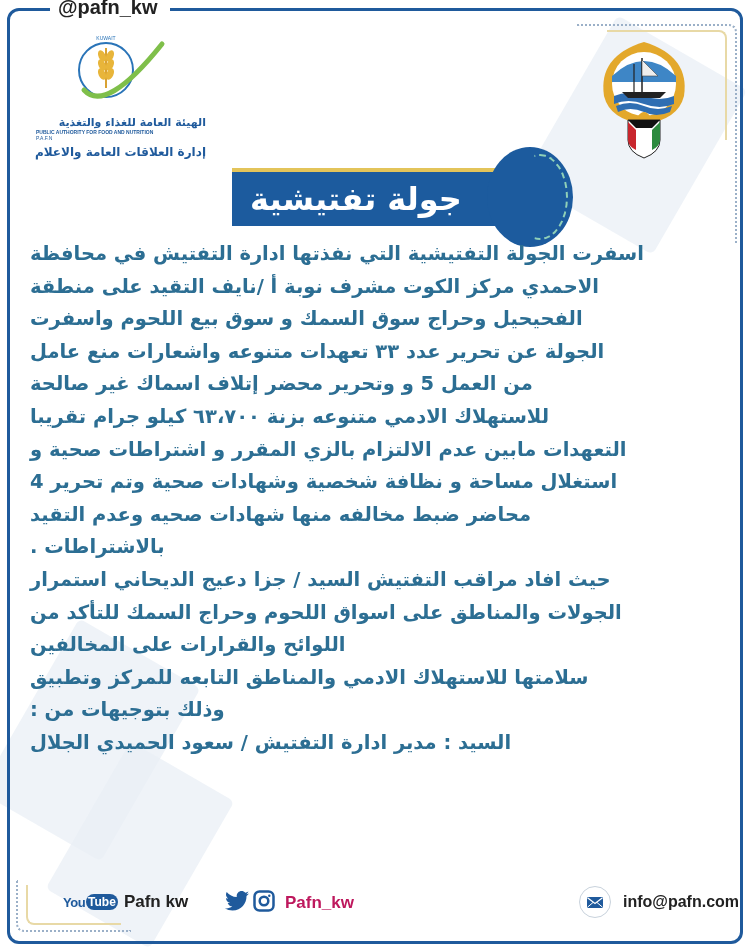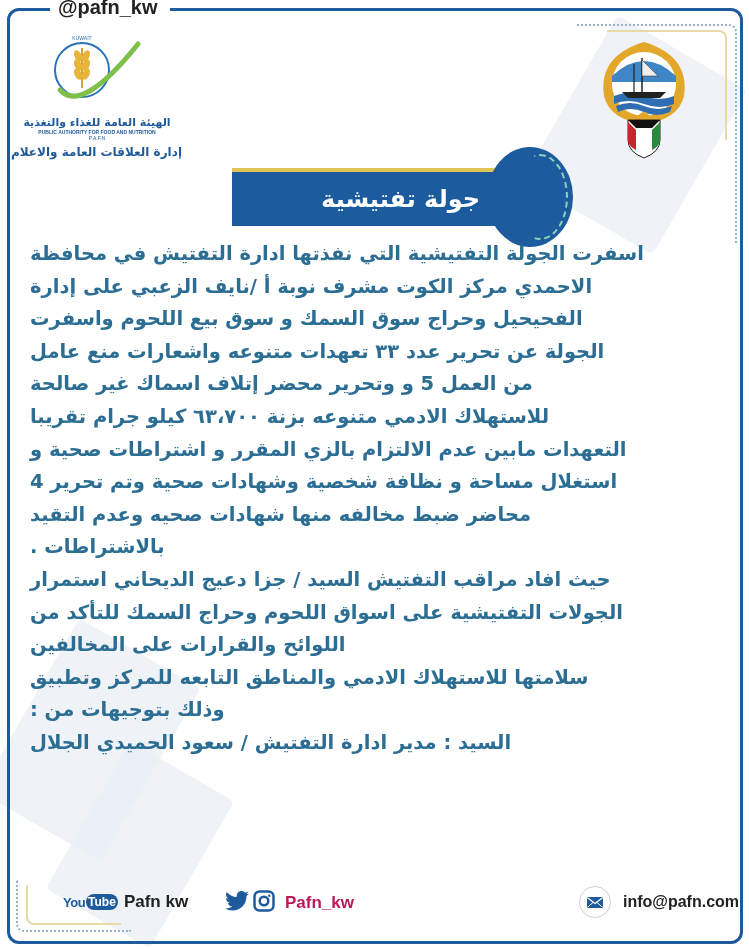--- a/index.html
+++ b/index.html
@@ -34,41 +34,41 @@
     .dotted-left-bottom {
       position: absolute; left: 16px; top: 880px; width: 115px; height: 52px;
       border-left: 2px dotted #9bb0c8; border-bottom: 2px dotted #9bb0c8; border-radius: 0 0 0 8px;
     }
     .gold-left-bottom {
       position: absolute; left: 26px; top: 885px; width: 95px; height: 40px;
       border-left: 2px solid #e8d9a6; border-bottom: 2px solid #e8d9a6; border-radius: 0 0 0 8px;
     }
 
     
-    .pafn-logo { position: absolute; left: 12px; top: 32px; width: 170px; height: 132px; text-align: center; }
+    .pafn-logo { position: absolute; left: 36px; top: 32px; width: 170px; height: 132px; }
     .pafn-emblem { position: relative; margin: 0 auto; width: 110px; height: 80px; }
     .pafn-arabic { font-family: "DejaVu Sans", sans-serif; font-weight: bold; font-size: 11px; color: #1f5a9c; direction: rtl; margin-top: 4px; }
     .pafn-en { font-family: "Liberation Sans", sans-serif; font-size: 5px; font-weight: bold; color: #1f5a9c; }
     .pafn-abbr { font-family: "Liberation Sans", sans-serif; font-size: 5px; color: #1f5a9c; }
     .pafn-dept { font-family: "DejaVu Sans", sans-serif; font-weight: bold; font-size: 12px; color: #1f5a9c; direction: rtl; margin-top: 4px; white-space: nowrap; }
 
     .kuwait-emblem { position: absolute; left: 598px; top: 36px; width: 92px; height: 124px; }
 
     
     .banner-gold { position: absolute; left: 232px; top: 168px; width: 300px; height: 4px; background: #e3c45a; }
     .banner { position: absolute; left: 232px; top: 172px; width: 290px; height: 54px; background: #1c5b9e; }
     .banner-circle { position: absolute; left: 487px; top: 147px; width: 86px; height: 100px; border-radius: 50%; background: #1c5b9e; }
     .banner-circle-dash {
       position: absolute; left: 512px; top: 154px; width: 56px; height: 86px; border-radius: 50%;
       border: 2px dashed #8fd0b8; border-left-color: transparent; border-bottom-color: #8fd0b8;
       clip-path: inset(0 0 0 40%);
     }
     .banner-title {
       position: absolute; left: 250px; top: 176px; width: 230px; height: 46px;
-      color: #fff; font-weight: bold; font-size: 24px; direction: rtl; text-align: right; line-height: 46px;
+      color: #fff; font-weight: bold; font-size: 32px; direction: rtl; text-align: left; line-height: 46px;
     }
 
     
     .content {
       position: absolute; left: 30px; top: 238px; width: 690px;
       direction: rtl; text-align: left;
       font-family: "DejaVu Sans", sans-serif; font-weight: bold; font-size: 19.5px; color: #2c6e93;
       line-height: 32.6px;
     }
     .content .line { white-space: nowrap; }
@@ -144,31 +144,31 @@
 </div>
 
 <div class="banner-gold"></div>
 <div class="banner"></div>
 <div class="banner-circle"></div>
 <div class="banner-circle-dash"></div>
 <div class="banner-title">جولة تفتيشية</div>
 
 <div class="content">
   <div class="line">اسفرت الجولة التفتيشية التي نفذتها ادارة التفتيش في محافظة</div>
-  <div class="line">الاحمدي مركز الكوت مشرف نوبة أ /نايف الزعبي على إدارة</div>
+  <div class="line">الاحمدي مركز الكوت مشرف نوبة أ /نايف التقيد على منطقة</div>
   <div class="line">الفحيحيل وحراج سوق السمك و سوق بيع اللحوم واسفرت</div>
   <div class="line">الجولة عن تحرير عدد ٣٣ تعهدات متنوعه واشعارات منع عامل</div>
   <div class="line">من العمل 5 و وتحرير محضر إتلاف اسماك غير صالحة</div>
   <div class="line">للاستهلاك الادمي متنوعه بزنة ٦٣،٧٠٠ كيلو جرام تقريبا</div>
   <div class="line">التعهدات مابين عدم الالتزام بالزي المقرر و اشتراطات صحية و</div>
   <div class="line">استغلال مساحة و نظافة شخصية وشهادات صحية وتم تحرير 4</div>
   <div class="line">محاضر ضبط مخالفه منها شهادات صحيه وعدم التقيد</div>
   <div class="line">بالاشتراطات .</div>
   <div class="line">حيث افاد مراقب التفتيش السيد / جزا دعيج الديحاني استمرار</div>
-  <div class="line">الجولات التفتيشية على اسواق اللحوم وحراج السمك  للتأكد من</div>
+  <div class="line">الجولات والمناطق على اسواق اللحوم وحراج السمك  للتأكد من</div>
   <div class="line">اللوائح والقرارات على المخالفين</div>
   <div class="line">سلامتها للاستهلاك الادمي والمناطق التابعه للمركز  وتطبيق</div>
   <div class="line">وذلك بتوجيهات من :</div>
   <div class="line">السيد  : مدير ادارة التفتيش / سعود الحميدي الجلال</div>
 </div>
 
 <div class="footer">
   <div class="yt">
     <span class="yt-you">You</span>
     <span class="yt-tube">Tube</span>

